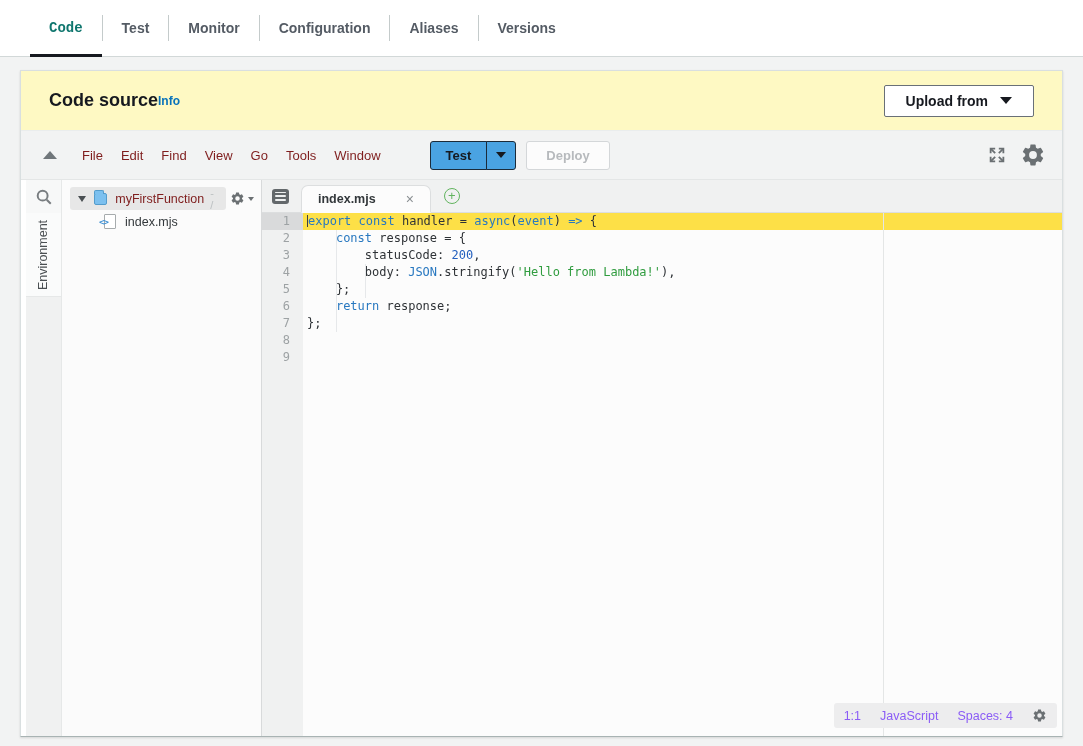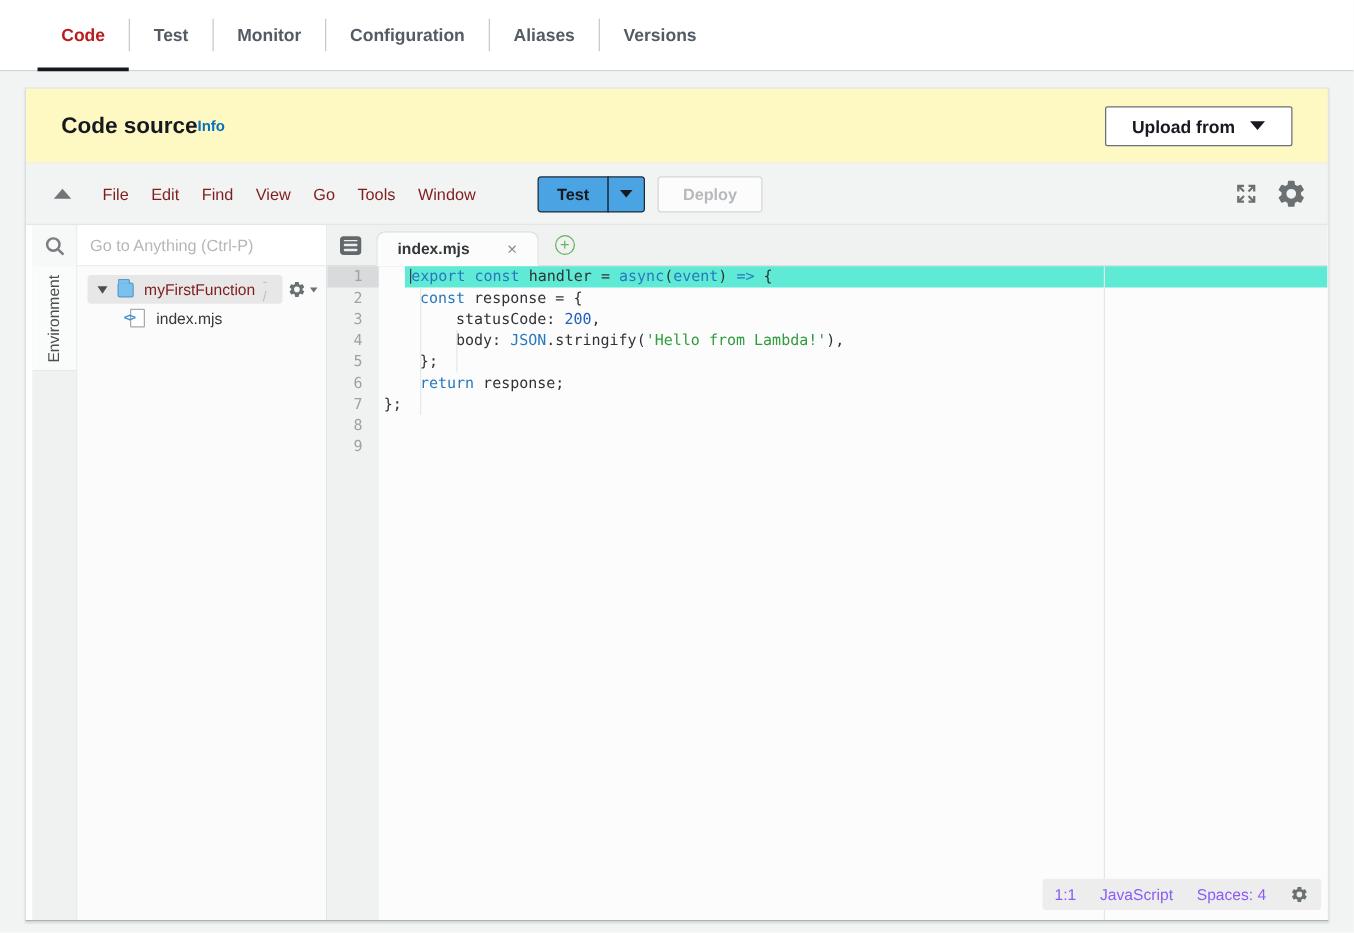--- a/index.html
+++ b/index.html
@@ -2,21 +2,21 @@
 <html><head>
 <meta charset="utf-8">
 <style>
   * { margin:0; padding:0; box-sizing:border-box; }
   html,body { width:1083px; height:746px; overflow:hidden; }
   body { background:#f2f3f3; font-family:"Liberation Sans", sans-serif; position:relative; }
 
   
   .topbar { background:#fff; height:57px; border-bottom:1px solid #d2d8d8; display:flex; align-items:stretch; padding-left:30px; }
   .fn-tab { position:relative; display:flex; align-items:center; padding:0 19px; font-size:14px; font-weight:700; color:#545b64; cursor:pointer; }
-  .fn-tab.active { color:#b91c1c; }
+  .fn-tab.active { color:#0f766e;font-family:Liberation Mono, monospace; }
   .fn-tab.active::after { content:""; position:absolute; left:0; right:0; bottom:-1px; height:3px; background:#16191f; }
   .fn-sep { width:1px; background:#c4cbcb; align-self:center; height:26px; }
 
   
   .card { position:absolute; left:20px; top:70px; width:1043px; height:667px; background:#fff;
           border:1px solid #d9dfe0; border-bottom-color:#a8b3b3; box-shadow:0 1px 2px rgba(0,0,0,.12); display:flex; flex-direction:column; }
 
   .card-header { height:60px; display:flex; align-items:center; padding:0 28px; border-bottom:1px solid #eaeded; background:#fef9c3; }
   .card-title { font-size:18px; font-weight:700; color:#16191f; }
   .info-link { font-size:12px; font-weight:700; color:#0873bb; cursor:pointer; }
@@ -79,21 +79,21 @@
   .ed-tab-close { color:#8a8f92; font-size:14px; line-height:1; cursor:pointer; }
   .plus-btn { align-self:center; margin-left:13px; width:16px; height:16px; border:1.5px solid #62b45f; border-radius:50%;
               color:#62b45f; font-size:13px; line-height:13px; text-align:center; cursor:pointer; }
 
   .editor-body { flex:1; position:relative; display:flex; font-family:"DejaVu Sans Mono",monospace; }
   .gutter { width:41px; background:#f0f1f1; text-align:right; font-size:12px; line-height:17px; color:#9da2a4; }
   .gl { padding-right:13px; cursor:pointer; }
   .gl.act { background:#d9dadb; }
   .code-wrap { flex:1; position:relative; font-size:12px; line-height:17px; color:#2f3337; }
   .cl { height:17px; padding-left:4px; white-space:pre; cursor:text; }
-  .cl.act { background:#5eead4;margin-left:21px; }
+  .cl.act { background:#fde047; }
   .tk-k { color:#2878c0; }
   .tk-n { color:#2460bf; }
   .tk-s { color:#309c3f; }
   .tk-c { color:#9d9d9d; }
   .tk-d { color:#2f3337; }
   .cursor { display:inline-block; width:0; height:12px; border-left:1.5px solid #3a3f44; margin-bottom:-2px; }
   .indent-guide { position:absolute; width:1px; background:#e6e8ea; }
   .print-margin { position:absolute; left:621px; top:0; bottom:0; width:1px; background:#e4e6e6; }
 
   .statusbar { position:absolute; right:5px; bottom:8px; background:#ededee; border-radius:3px; padding:5px 10px;
@@ -176,23 +176,20 @@
             <path d="M13 13l4.5 4.5"></path>
         </svg>
       </div>
       <div class="dock-env">
         <span class="env-label">Environment</span>
       </div>
       <div class="dock-rest"></div>
     </div>
 
     <div class="sidebar">
-      <div class="goto-row">
-        <input class="goto-input" type="text" placeholder="Go to Anything (Ctrl-P)" style="">
-      </div>
       <div class="tree">
         <div class="tree-folder-row">
           <div class="folder-pill">
             <span class="caret-down"></span>
             <span class="folder-icon"></span>
             <span class="folder-label">myFirstFunction</span>
             <span class="folder-suffix">- /</span>
           </div>
           <span class="tree-gear">
             <svg width="15" height="15" viewBox="0 0 24 24" fill="#6b7073">

